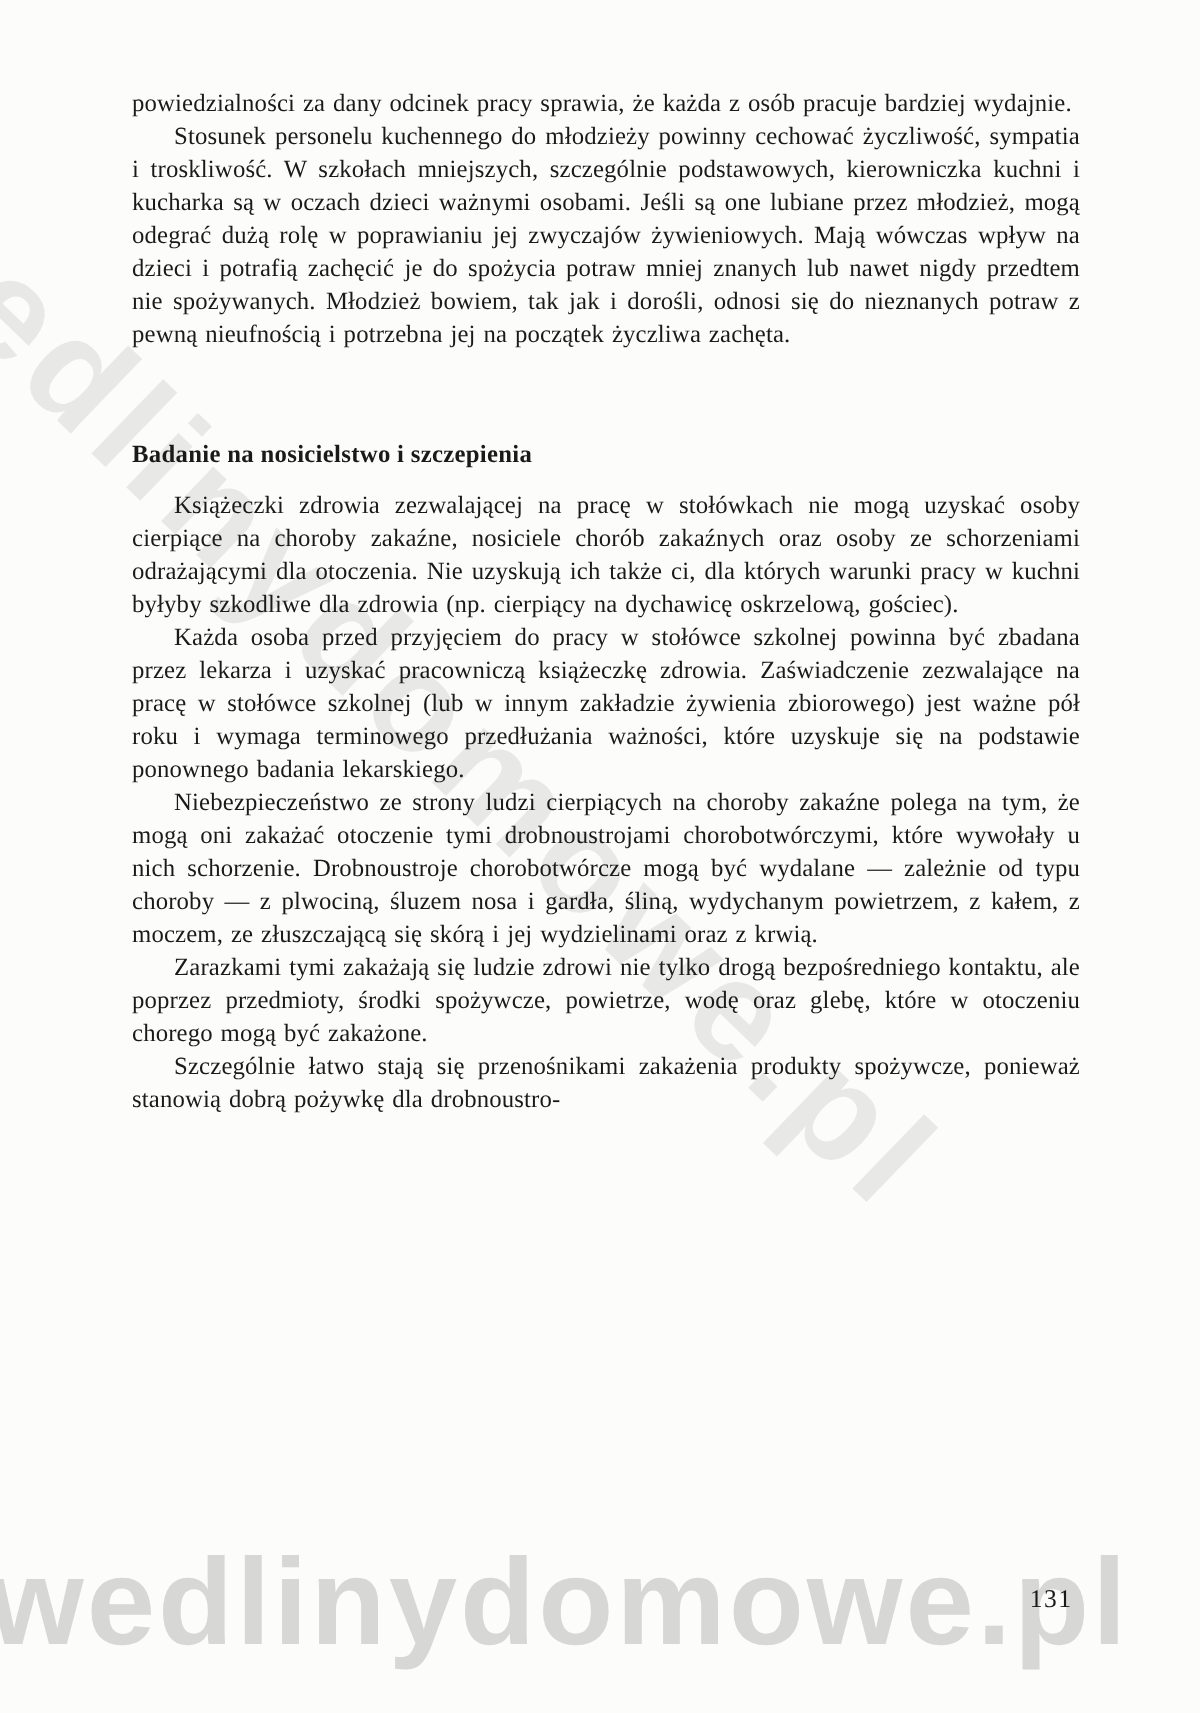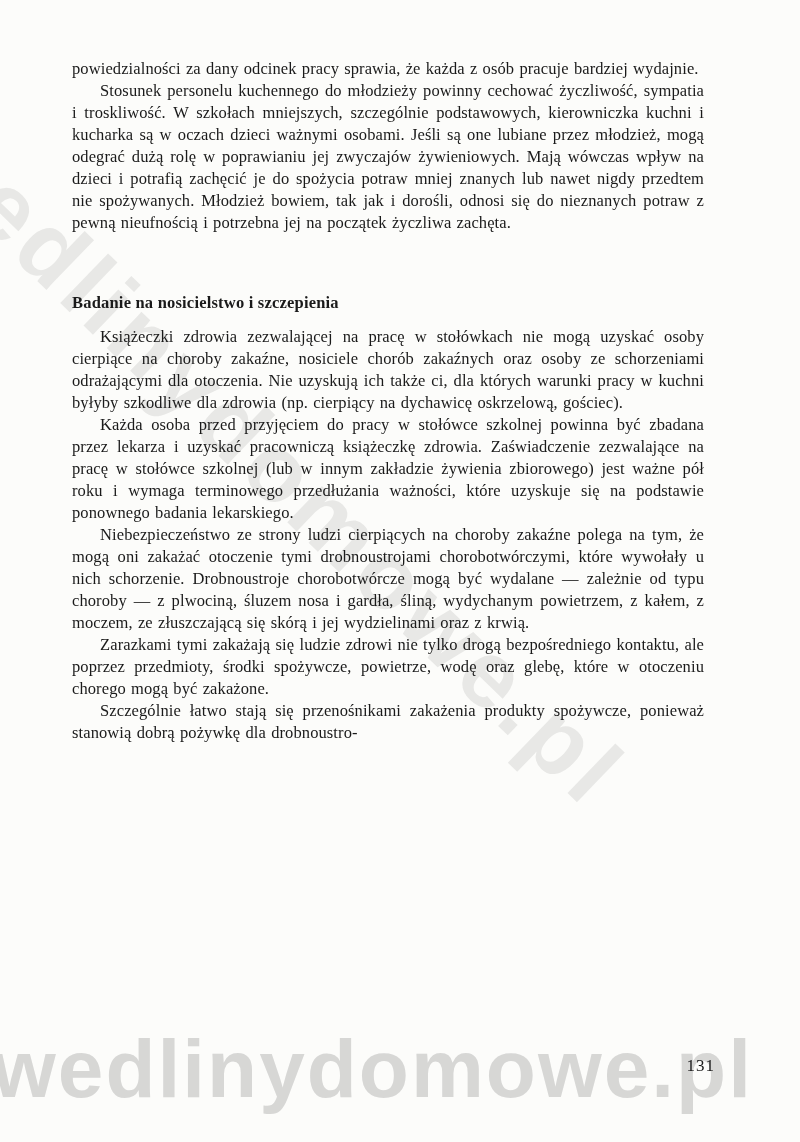--- a/index.html
+++ b/index.html
@@ -42,21 +42,21 @@
   .watermark-bottom {
     left: -8px;
     top: 1022px;
     font-size: 82px;
     letter-spacing: 2px;
     color: rgba(130, 130, 130, 0.30);
   }
   
   .page-content {
     position: absolute;
-    left: 72px;
+    left: 88px;
     top: 58px;
     width: 632px;
     z-index: 2;
   }
   p.body-para {
     margin: 0;
     text-align: justify;
     font-size: 16.5px;
     line-height: 22px;
     letter-spacing: 0.1px;

